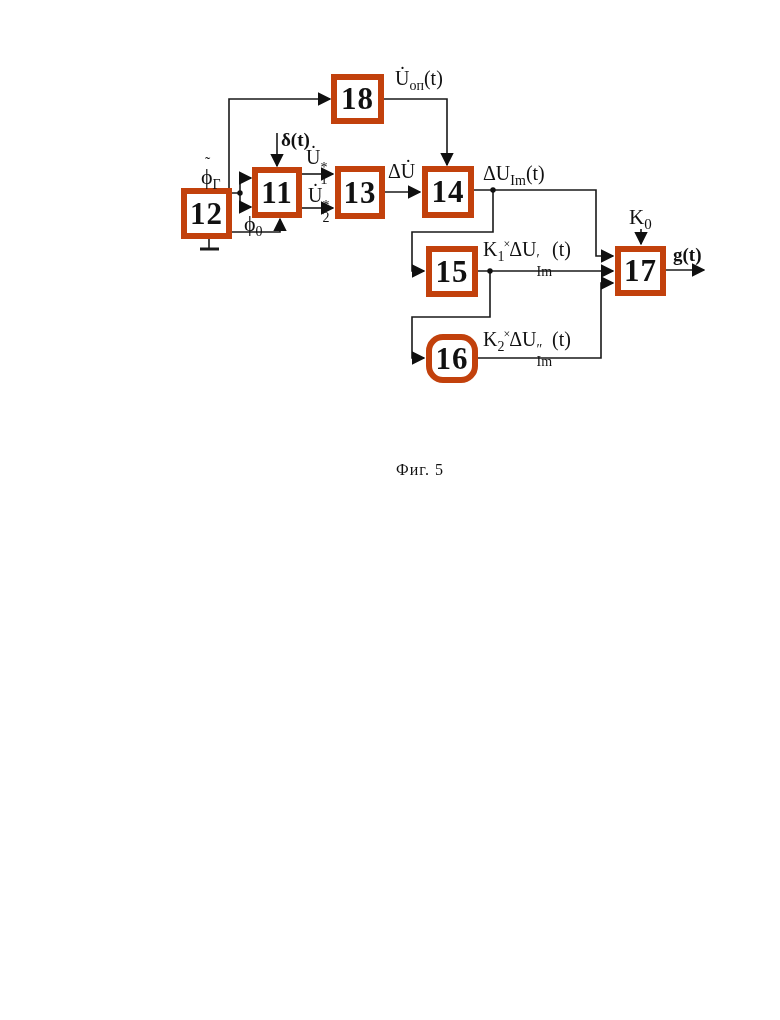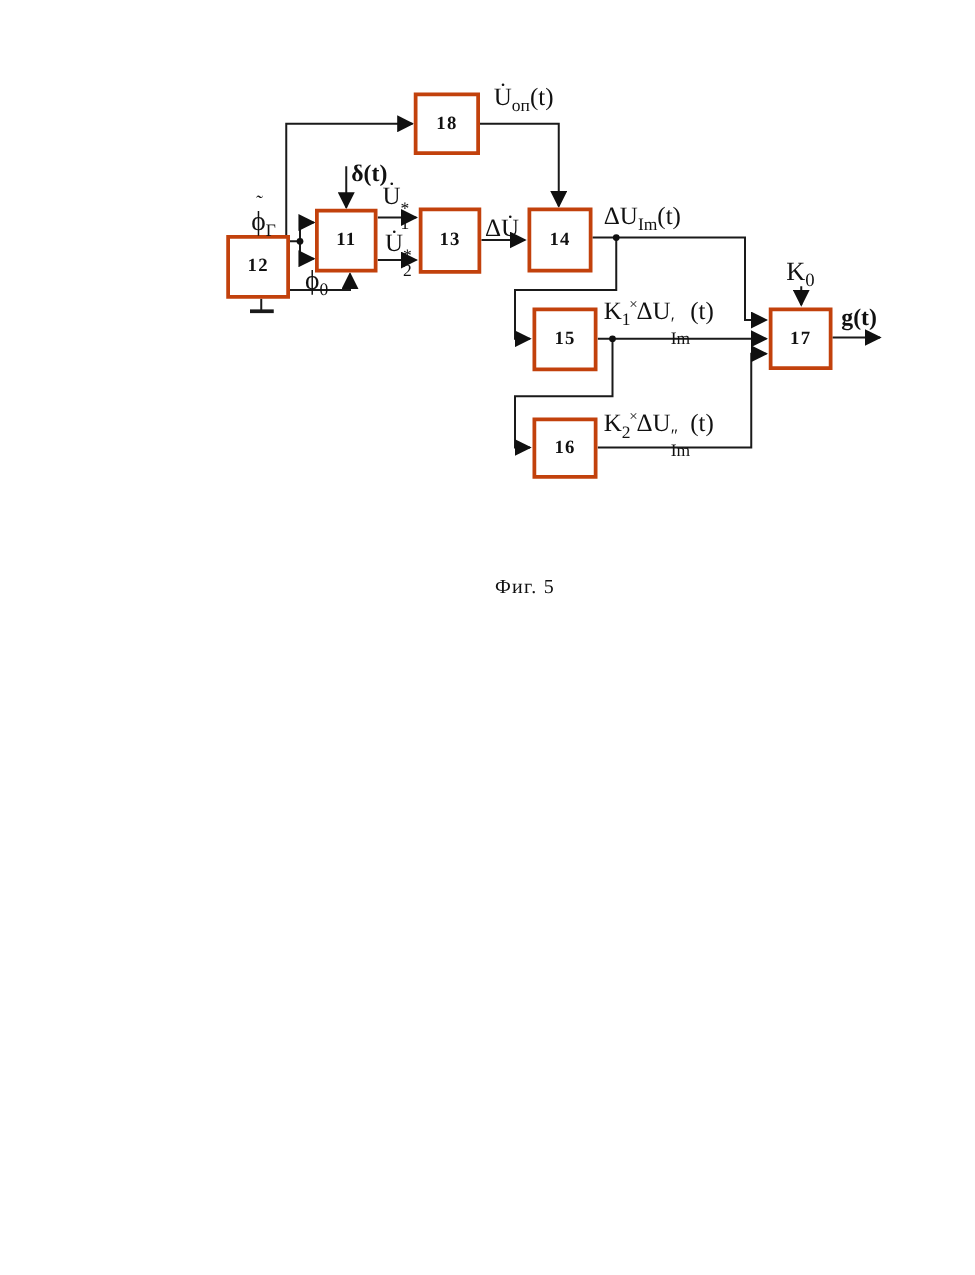--- a/index.html
+++ b/index.html
@@ -1,21 +1,21 @@
 <!DOCTYPE html>
 <html><head>
 <meta charset="utf-8">
 <style>
   html,body{margin:0;padding:0;background:#fff;}
   #page{position:relative;width:780px;height:1020px;background:#fff;overflow:hidden;
         font-family:"Liberation Serif","DejaVu Serif",serif;color:#111;}
   #wires{position:absolute;left:0;top:0;}
-  .blk{position:absolute;box-sizing:border-box;border:3px solid #c2410c;background:#fff;
+  .blk{position:absolute;box-sizing:border-box;border:6px solid #c2410c;background:#fff;
        display:flex;align-items:center;justify-content:center;
-       font-weight:bold;font-size:15px;letter-spacing:1px;}
+       font-weight:bold;font-size:31px;letter-spacing:1px;}
   .lbl{position:absolute;font-size:20px;line-height:1;white-space:nowrap;}
   .lbl sub{font-size:14px;vertical-align:-5px;line-height:0;}
   .lbl .times{font-size:12px;vertical-align:8px;line-height:0;margin-left:-1px;margin-right:-1px;}
   .ss{display:inline-flex;flex-direction:column;align-items:flex-start;vertical-align:-8px;line-height:1;}
   .ss .t{font-size:14px;height:12px;overflow:visible;}
   .ss .b{font-size:14px;}
   .bold{font-weight:bold;}
   .phi-wrap{position:relative;display:inline-block;}
   .phi-wrap .tilde{position:absolute;left:4px;top:-11px;font-size:16px;}
   #caption{position:absolute;left:396px;top:461px;font-size:16px;letter-spacing:1px;}
@@ -94,21 +94,21 @@
     </div>
   <div class="blk" style="left:422px;top:166px;width:52px;height:52px;">
       <span>14</span>
     </div>
   <div class="blk" style="left:331px;top:74px;width:53px;height:50px;">
       <span>18</span>
     </div>
   <div class="blk" style="left:426px;top:246px;width:52px;height:51px;">
       <span>15</span>
     </div>
-  <div class="blk" style="left:426px;top:334px;width:52px;height:49px;">
+  <div class="blk" style="left:426px;top:334px;width:52px;height:49px;border-radius:17px;">
       <span>16</span>
     </div>
   <div class="blk" style="left:615px;top:246px;width:51px;height:50px;">
       <span>17</span>
     </div>
 
   <div class="lbl" style="left:201px;top:166px;font-size:22px;">
     <span class="phi-wrap"><span class="tilde">˜</span><span>ϕ</span></span><sub>Г</sub>
   </div>
 
@@ -129,21 +129,21 @@
     <span>U̇</span><span class="ss">
         <span class="t">*</span>
         <span class="b">2</span>
       </span>
   </div>
 
   <div class="lbl" style="left:395px;top:68px;">
     <span>U̇</span><sub>оп</sub><span>(t)</span>
   </div>
 
-  <div class="lbl" style="left:388px;top:173px;">ΔU̇</div>
+  <div class="lbl" style="left:388px;top:161px;">ΔU̇</div>
 
   <div class="lbl" style="left:483px;top:163px;">
     <span>ΔU</span><sub>Im</sub><span>(t)</span>
   </div>
 
   <div class="lbl" style="left:483px;top:239px;">
     <span>K</span><sub>1</sub><span class="times">×</span><span>ΔU</span><span class="ss">
         <span class="t">′</span>
         <span class="b">Im</span>
       </span><span>(t)</span>

